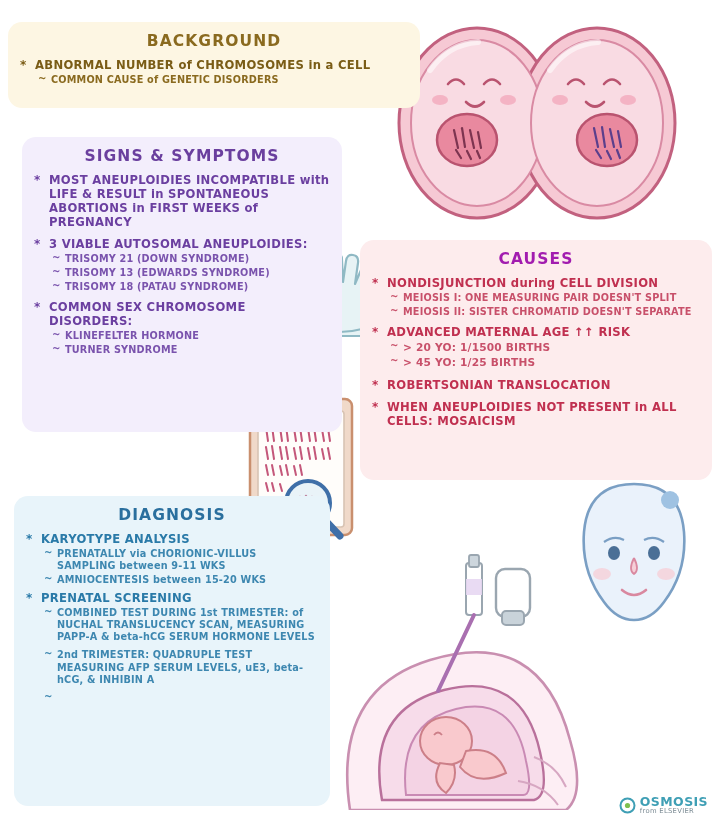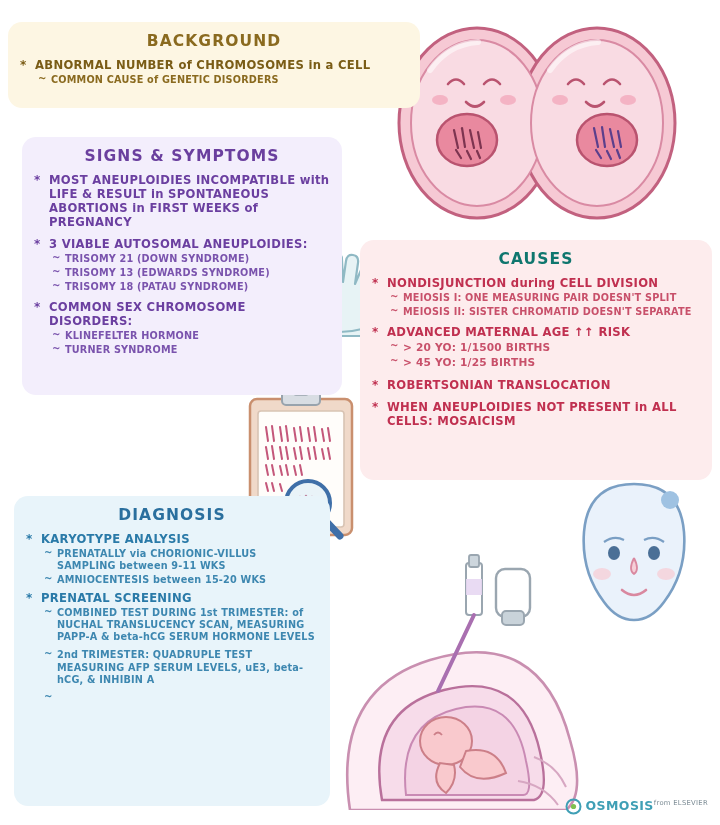--- a/index.html
+++ b/index.html
@@ -54,33 +54,33 @@
   #bg-card {
     left:8px; top:22px; width:412px; height:86px;
     background:#fdf6e3;
   }
   #bg-card h2 { color:#8a6a1f; }
   #bg-card .l1 { color:#7a5c16; }
   #bg-card .l2 { color:#8a6a1f; }
 
   
   #ss-card {
-    left:22px; top:137px; width:320px; height:258px;
+    left:22px; top:137px; width:320px; height:295px;
     background:#f3eefc;
   }
   #ss-card h2 { color:#6a3f9e; }
   #ss-card .l1 { color:#6b3fa0; }
   #ss-card .l2 { color:#7a53ad; }
 
   
   #causes-card {
     left:360px; top:240px; width:352px; height:240px;
     background:#fdeced;
   }
-  #causes-card h2 { color:#0f766e;text-align:center; }
+  #causes-card h2 { color:#a21caf;text-align:center; }
   #causes-card .l1 { color:#c03050; }
   #causes-card .l2 { color:#c8506a; }
 
   
   #diag-card {
     left:14px; top:496px; width:316px; height:310px;
     background:#e8f4fa;
   }
   #diag-card h2 { color:#2a6f9e; }
   #diag-card .l1 { color:#2a7aa8; }
@@ -105,21 +105,21 @@
 
   
   #belly-art { left:320px; top:545px; width:270px; height:265px; }
 
   
   #logo {
     position:absolute; right:12px; bottom:10px;
     display:flex; align-items:center; gap:4px;
   }
   #logo .logo-text {
-    display:flex; flex-direction:row; line-height:1;
+    display:flex; flex-direction:column; line-height:1;
   }
   #logo .logo-main {
     font-size:12.5px; font-weight:bold; color:#3f9fb5; letter-spacing:0.4px;
   }
   #logo .logo-sub {
     font-size:6.8px; color:#7a8a93; letter-spacing:0.3px;
   }
 </style>
 </head>
 <body>

